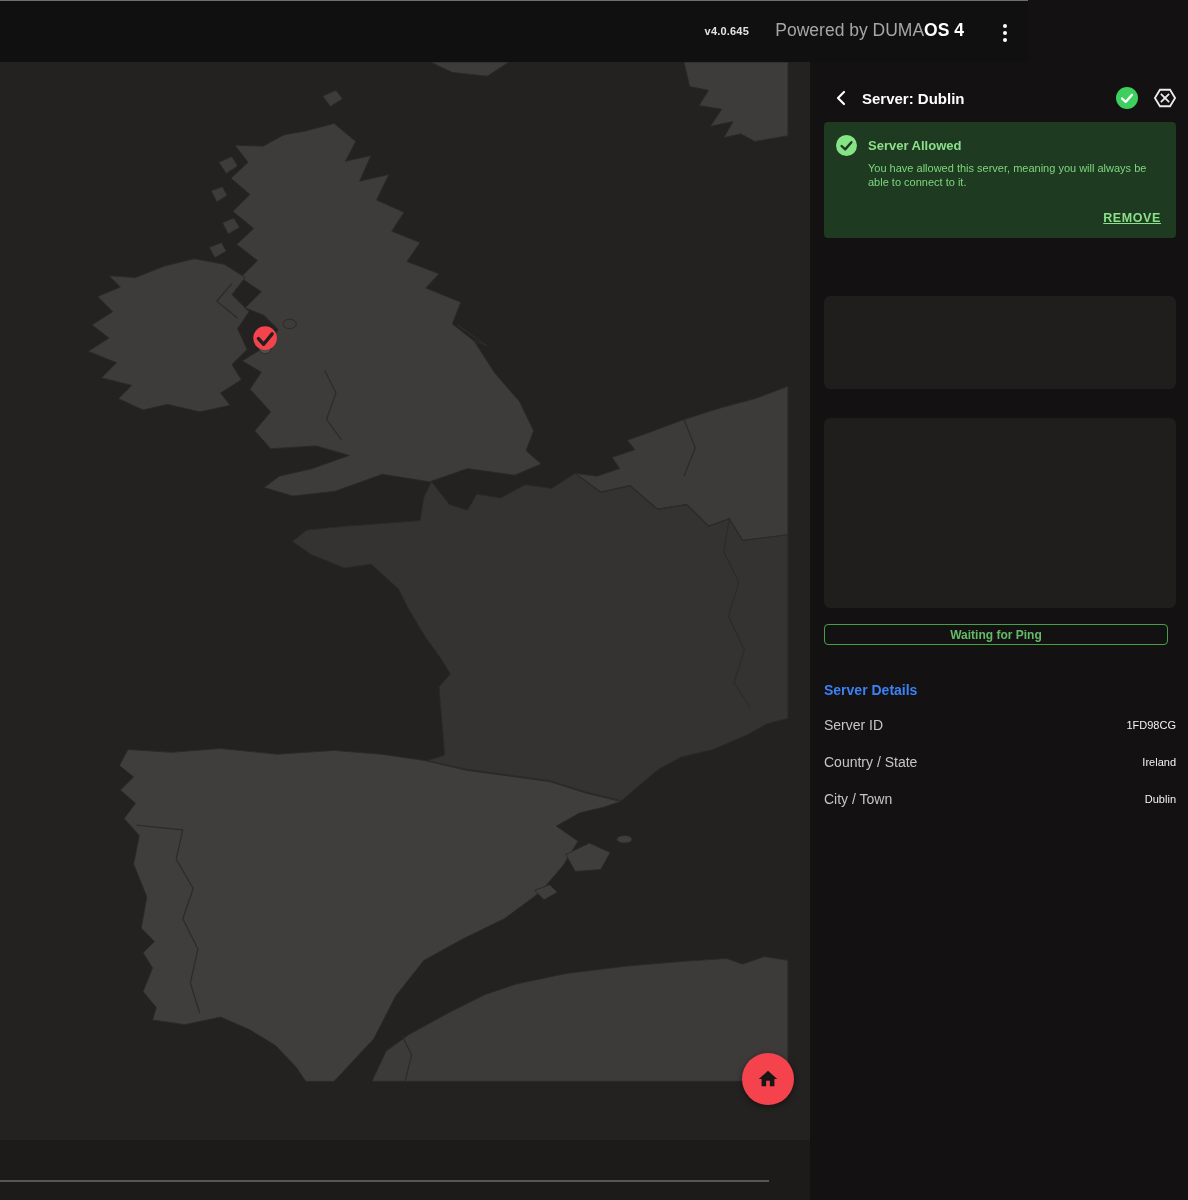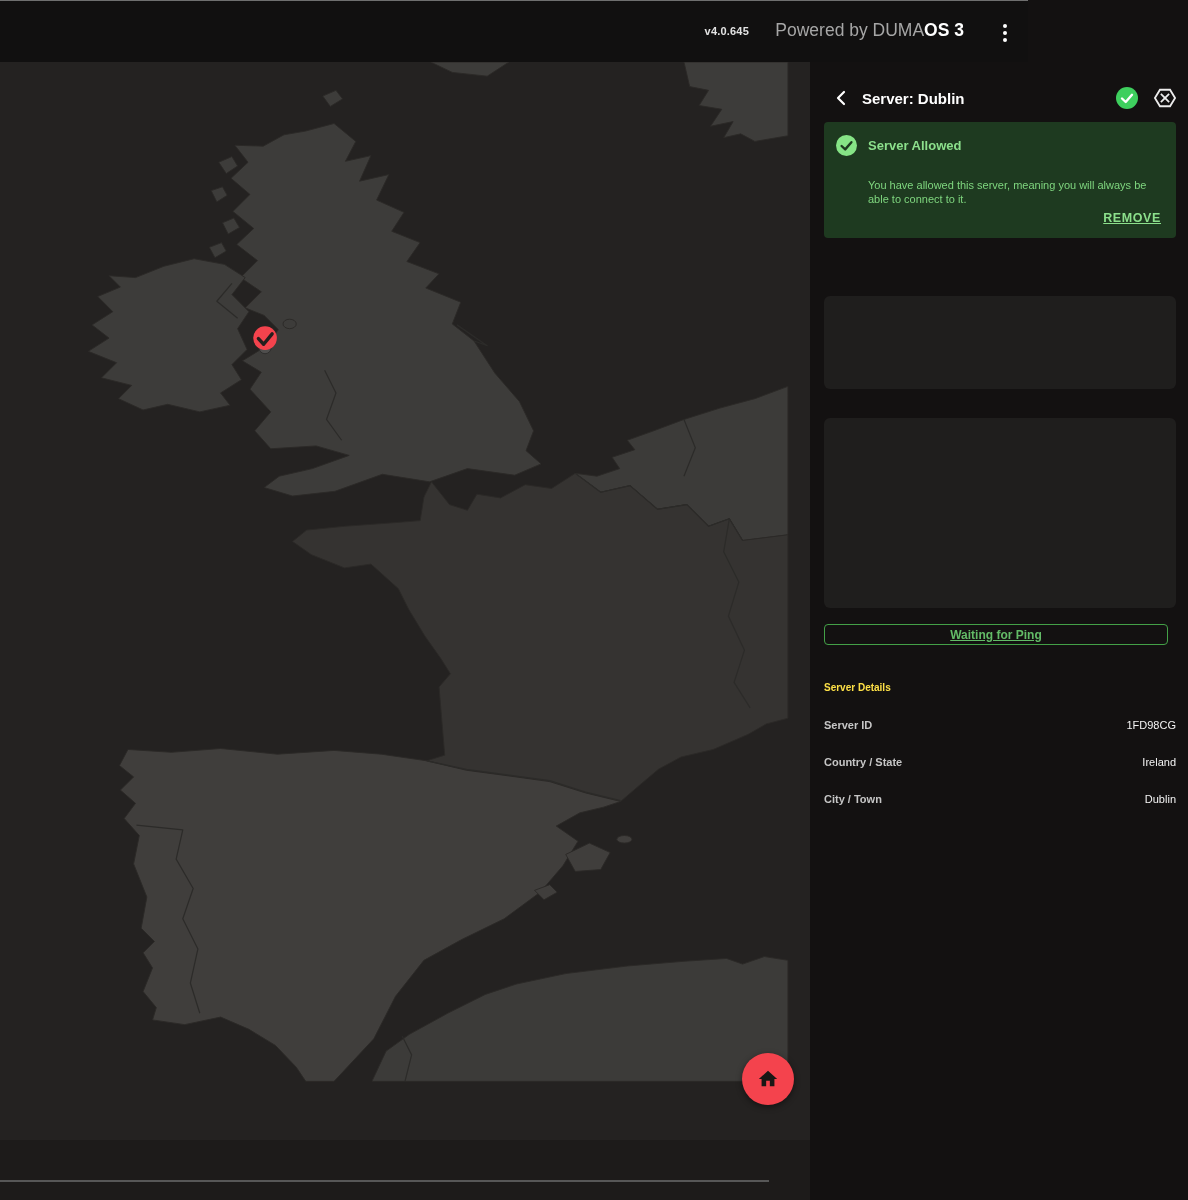--- a/index.html
+++ b/index.html
@@ -37,48 +37,48 @@
   .back { position:absolute; left:20px; top:19px; width:22px; height:22px; cursor:pointer;
           display:flex; align-items:center; justify-content:center; }
   .panel-title { position:absolute; left:52px; top:22px; font-size:15px; font-weight:bold; color:#ffffff; }
   .hicon { position:absolute; top:19px; width:22px; height:22px; cursor:pointer; }
   .hicon.allow { left:306px; } .hicon.deny { left:344px; }
 
   .alert { position:absolute; left:14px; top:60px; width:352px; height:116px;
            background:#1e3a20; border-radius:4px; }
   .alert-icon { position:absolute; left:12px; top:13px; width:21px; height:21px; }
   .alert-title { position:absolute; left:44px; top:16px; font-size:13px; font-weight:bold; color:#8ce08c; }
-  .alert-body  { position:absolute; left:44px; top:57px; width:296px; font-size:11px;
+  .alert-body  { position:absolute; left:44px; top:40px; width:296px; font-size:11px;
                  line-height:13.5px; color:#7fd67f; }
   .alert-action { position:absolute; right:15px; bottom:13px; font-size:12.5px; font-weight:bold;
                   color:#8ce08c; letter-spacing:.6px; cursor:pointer;text-decoration:underline; }
 
   .card { position:absolute; left:14px; width:352px; background:#1f1e1d; border-radius:6px; }
   .card.one { top:234px; height:93px; }
   .card.two { top:356px; height:190px; }
 
   .ping-btn { position:absolute; left:14px; top:562px; width:344px; height:21px;
               border:1px solid #43a047; border-radius:4px; background:transparent;
               color:#63bb67; font-size:12px; font-weight:bold; font-family:"Liberation Sans",sans-serif;
-              display:flex; align-items:center; justify-content:center; cursor:pointer;text-decoration:underline; }
-
-  .details-heading { position:absolute; left:14px; top:620px; font-size:10px; font-weight:bold; color:#fde047; }
+              display:flex; align-items:center; justify-content:center; cursor:pointer; }
+
+  .details-heading { position:absolute; left:14px; top:620px; font-size:14px; font-weight:bold; color:#3b82f6; }
   .details { position:absolute; left:14px; top:644px; width:352px; }
   .drow { height:37px; display:flex; align-items:center; justify-content:space-between; }
-  .dlabel { font-size:11px; font-weight:bold; color:#c6c6c6; }
+  .dlabel { font-size:14px; font-weight:normal; color:#c6c6c6; }
   .dvalue { font-size:11px; font-weight:normal; color:#f3f3f3; }
 </style>
 </head>
 <body>
 
 <div id="app">
 
   <div class="topbar">
     <span class="version">v4.0.645</span>
-    <span class="powered"><span>Powered by DUMA</span><b>OS 3</b></span>
+    <span class="powered"><span>Powered by DUMA</span><b>OS 4</b></span>
     <div class="kebab">
         <i></i>
         <i></i>
         <i></i>
       </div>
   </div>
 
   <div class="map">
     <svg width="810" height="1078" viewBox="0 62 810 1140">
       <g stroke="#2b2927" stroke-width="1" stroke-linejoin="round">

